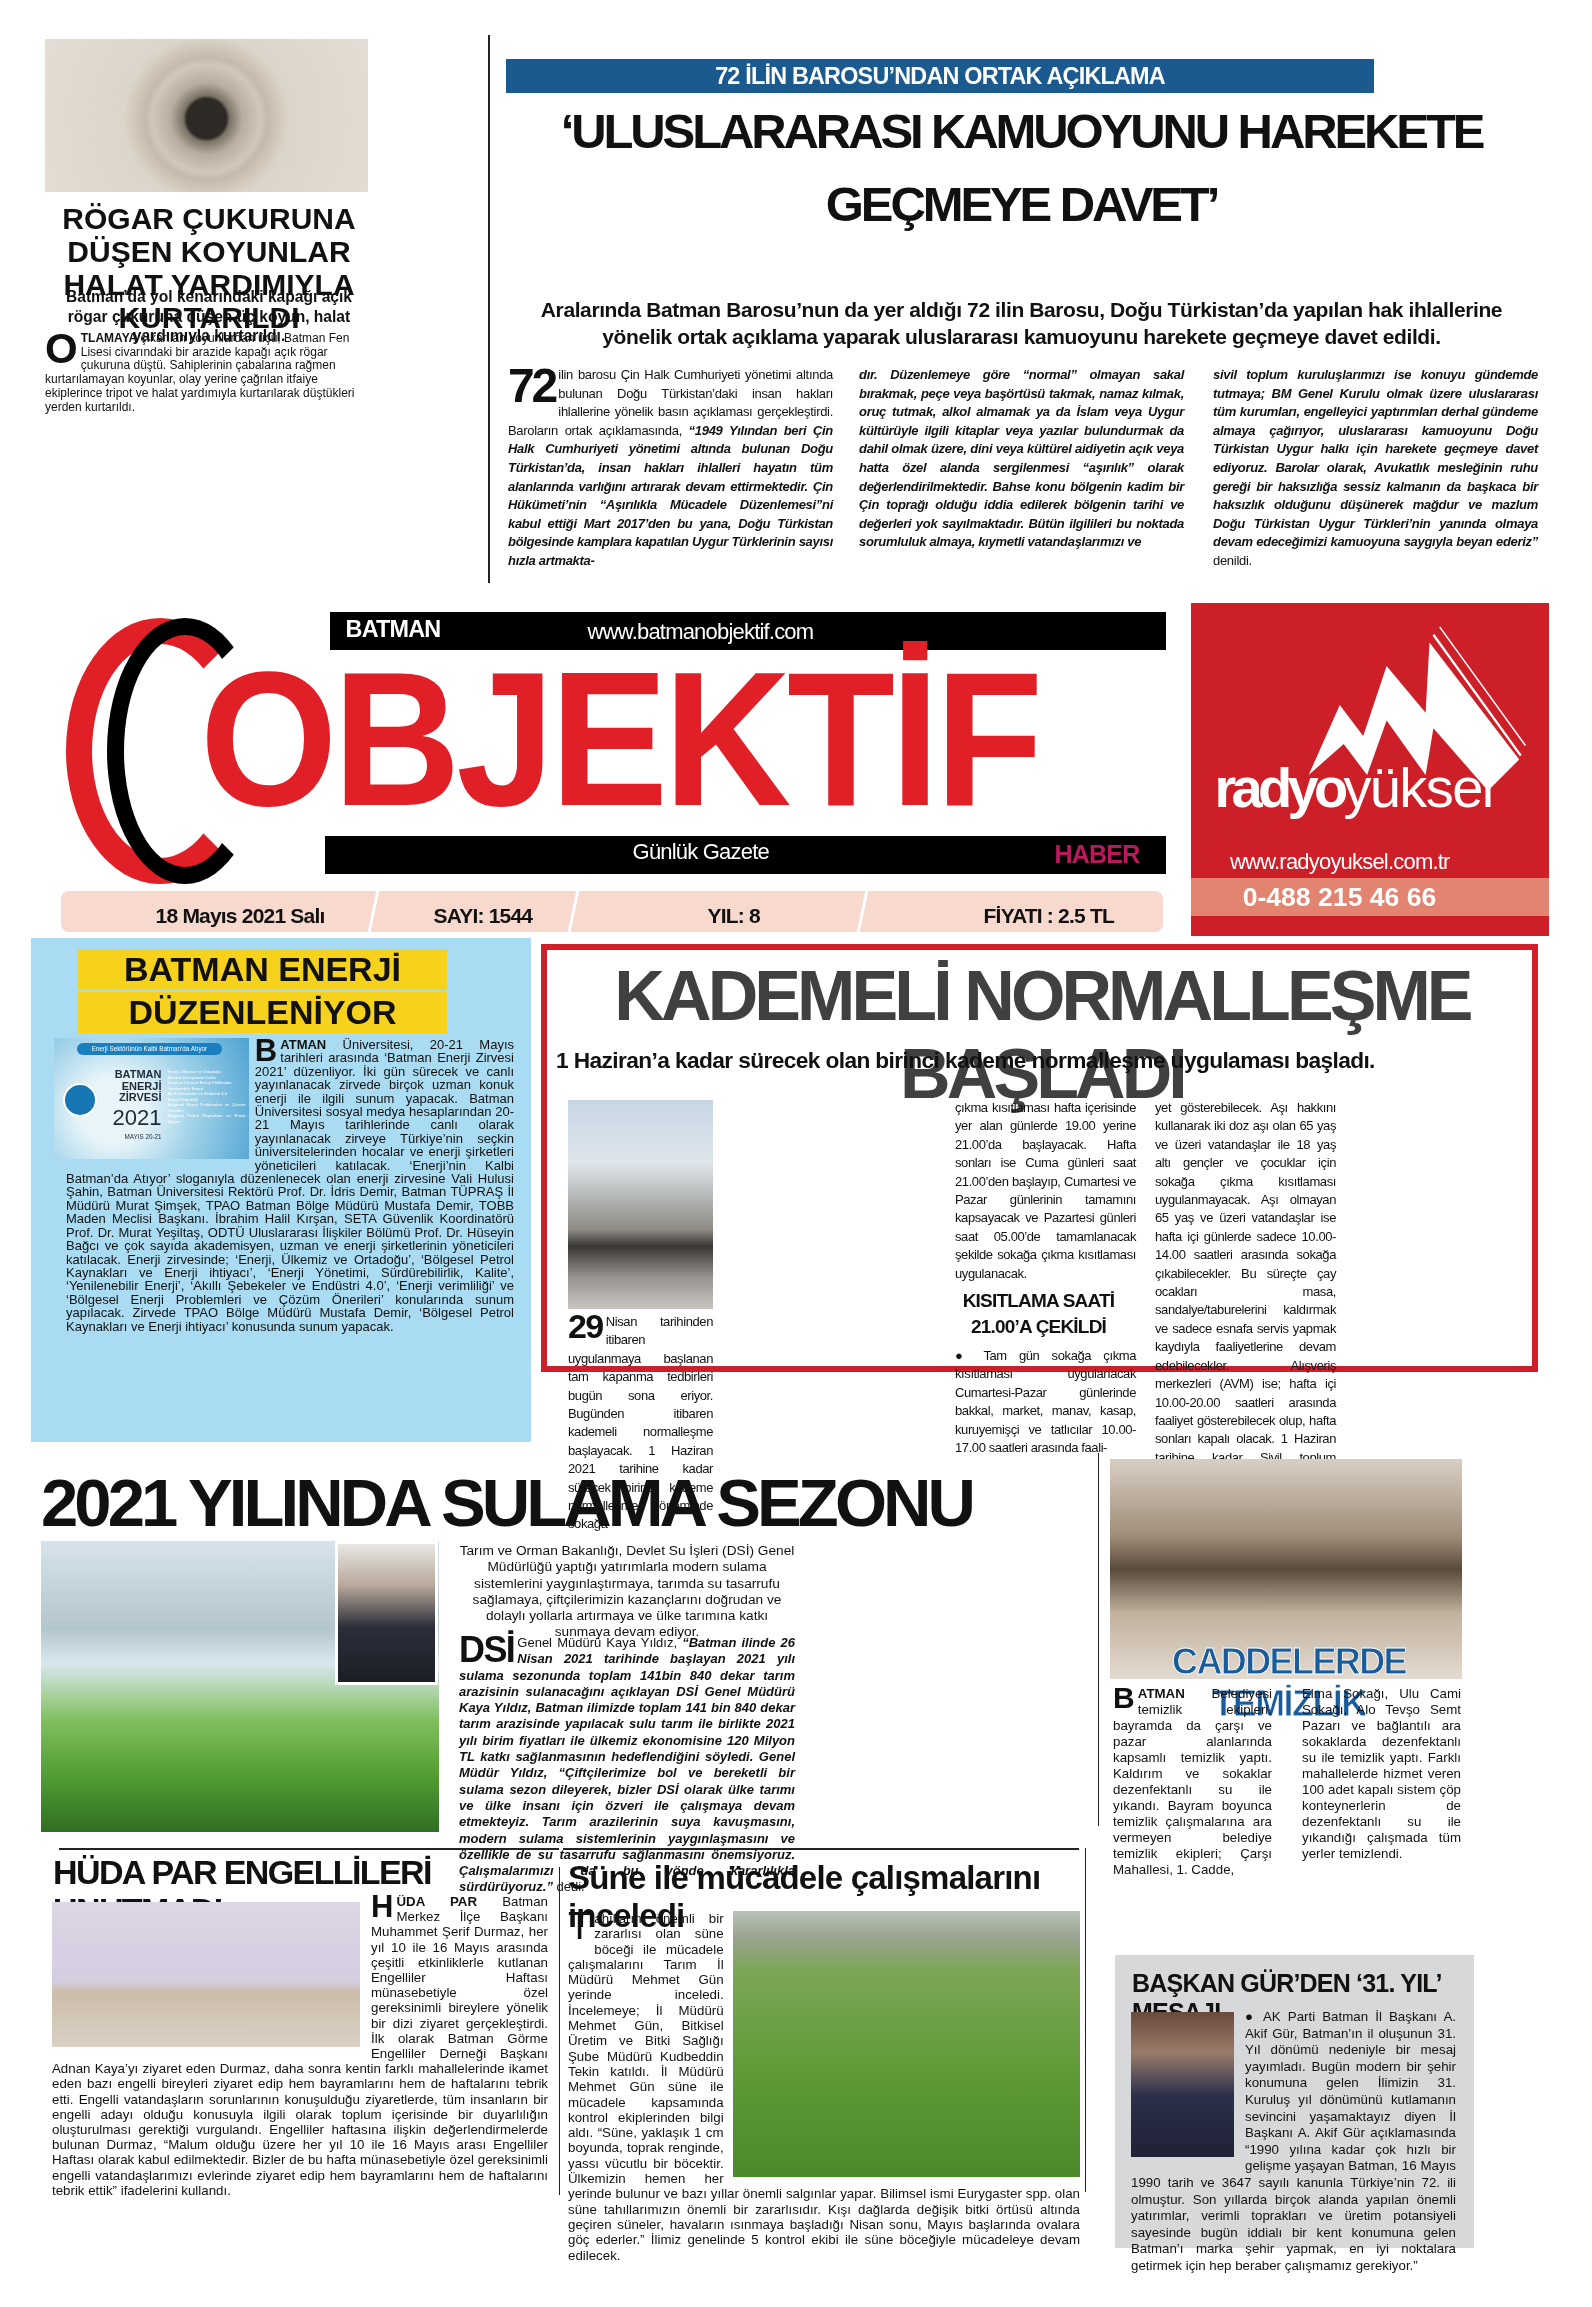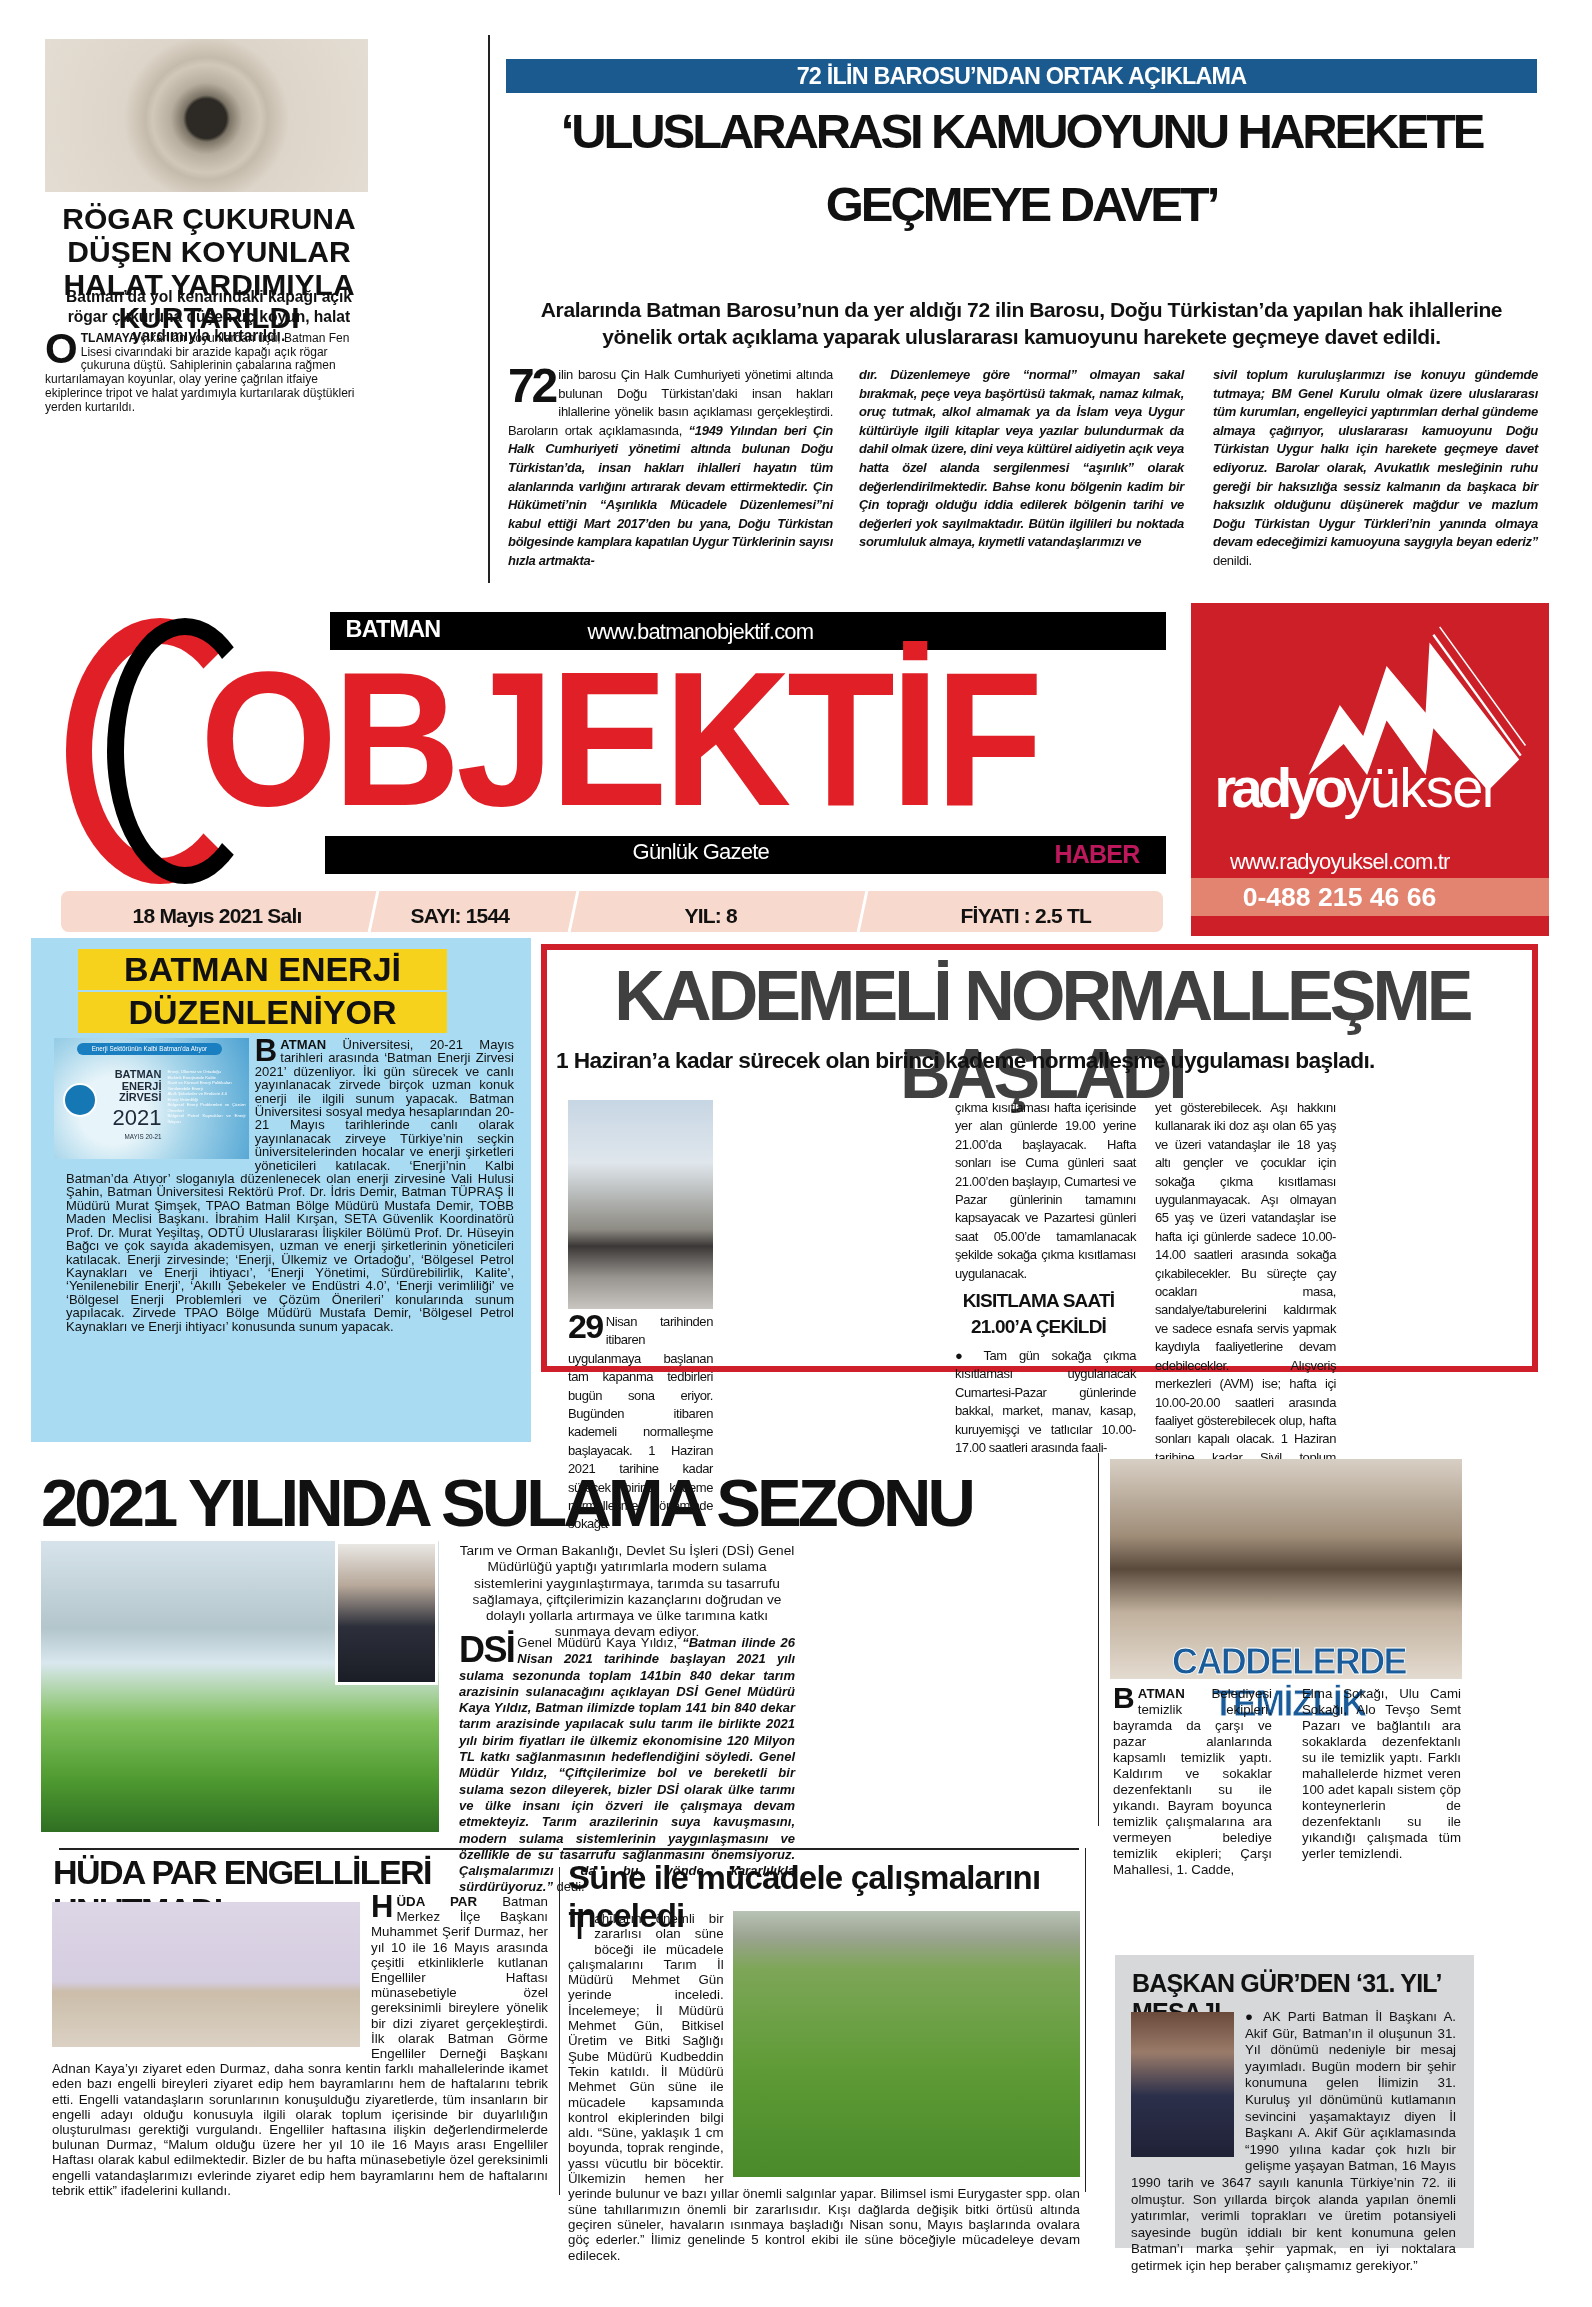--- a/index.html
+++ b/index.html
@@ -12,39 +12,39 @@
   .hrule { position: absolute; height: 1.6px; background: #222; }
 
   
   #roger-photo { left: 45px; top: 39px; width: 323px; height: 153px;
     background: radial-gradient(circle at 50% 52%, #2d2a25 0 11%, #7c7466 13%, #b8ae9f 20%, #d1c8ba 30%, #c5bbac 34%, #ddd5c9 46%, #e4ddd3 100%); }
   #roger-title { left: 45px; top: 202px; width: 328px; text-align: center; font-size: 30px; line-height: 33px; font-weight: 900; }
   #roger-spot { left: 45px; top: 287px; width: 328px; text-align: center; font-size: 15.6px; line-height: 19.5px; font-weight: 700; }
   #roger-body { left: 45px; top: 332px; width: 328px; font-size: 12px; line-height: 13.7px; }
 
   
-  #baro-kicker { left: 506px; top: 59px; width: 1031px; height: 34px; background: #1b5a8f; color: #fff; text-align: center; font-size: 23.4px; line-height: 34px; font-weight: 900; letter-spacing: -0.8px; }
+  #baro-kicker { left: 506px; top: 59px; width: 868px; height: 34px; background: #1b5a8f; color: #fff; text-align: center; font-size: 23.4px; line-height: 34px; font-weight: 900; letter-spacing: -0.8px; }
   #baro-title { left: 506px; top: 95px; width: 1031px; text-align: center; font-size: 49px; line-height: 73px; font-weight: 900; letter-spacing: -3.1px; }
   #baro-spot { left: 506px; top: 297px; width: 1031px; text-align: center; font-size: 21px; line-height: 26.6px; font-weight: 700; letter-spacing: -0.4px; }
   .baro-col { top: 366px; width: 325px; font-size: 13px; line-height: 18.6px; text-align: justify; letter-spacing: -0.3px; }
   .baro-col.it { font-style: italic; font-weight: 600; }
 
   
   #mast { left: 15.6px; top: 602px; width: 1155px; height: 328px; }
   #mast-topbar { left: 314px; top: 10.2px; width: 836px; height: 38px; background: #000; border-top: 2.3px solid #000; }
   #mast-batman { left: 330px; top: 14px; color: #fff; font-size: 23.4px; font-weight: 900; letter-spacing: -0.8px; }
   #mast-url { left: 572px; top: 17px; color: #fff; font-size: 22px; letter-spacing: -0.8px; }
   #mast-ring1 { left: 50px; top: 15.6px; width: 188px; height: 266px; border: 26.6px solid #e11f26; border-right-color: transparent; border-radius: 50%; }
   #mast-ring2 { left: 91px; top: 15.6px; width: 156px; height: 266px; border: 17px solid #000; border-right-color: transparent; border-radius: 50%; }
   #mast-logo { left: 184px; top: 47px; font-size: 192px; line-height: 180px; font-weight: 900; color: #e11f26; letter-spacing: -4.7px; transform: scaleX(0.92); transform-origin: left top; }
   #mast-botbar { left: 309px; top: 234px; width: 841px; height: 38px; background: #000; }
   #mast-gunluk { left: 617px; top: 237px; color: #fff; font-size: 22px; letter-spacing: -0.8px; }
   #mast-haber { left: 1039px; top: 238px; color: #be185d; font-size: 25px; font-weight: 900; letter-spacing: -0.8px; }
   #mast-info { left: 45px; top: 289px; width: 1102px; height: 41px; background: #f8d9cd; border-radius: 7.8px; }
-  .info-item { position: absolute; top: 302px; font-size: 21px; font-weight: 700; letter-spacing: -0.8px; }
+  .info-item { position: absolute; top: 302px; font-size: 21px; font-weight: 700; letter-spacing: -0.8px; margin-left: 23px; }
   .info-sep { position: absolute; top: 289px; width: 3.1px; height: 41px; background: #fff; transform: skewX(-12deg); }
 
   
   #radyo { left: 1191px; top: 603px; width: 358px; height: 333px; background: #cc1f28; }
   #radyo-name { left: 23.4px; top: 152px; color: #fff; font-size: 56px; font-weight: 900; letter-spacing: -4.7px; }
   #radyo-name span.light { font-weight: 400; letter-spacing: -1.6px; }
   #radyo-url { left: 39px; top: 246px; color: #fff; font-size: 22px; letter-spacing: -0.8px; }
   #radyo-phone-bar { left: 0; top: 275px; width: 358px; height: 38px; background: #e28470; }
   #radyo-phone { left: 0; top: 275px; width: 297px; text-align: center; color: #fff; font-size: 26.6px; line-height: 38px; font-weight: 900; }
 

